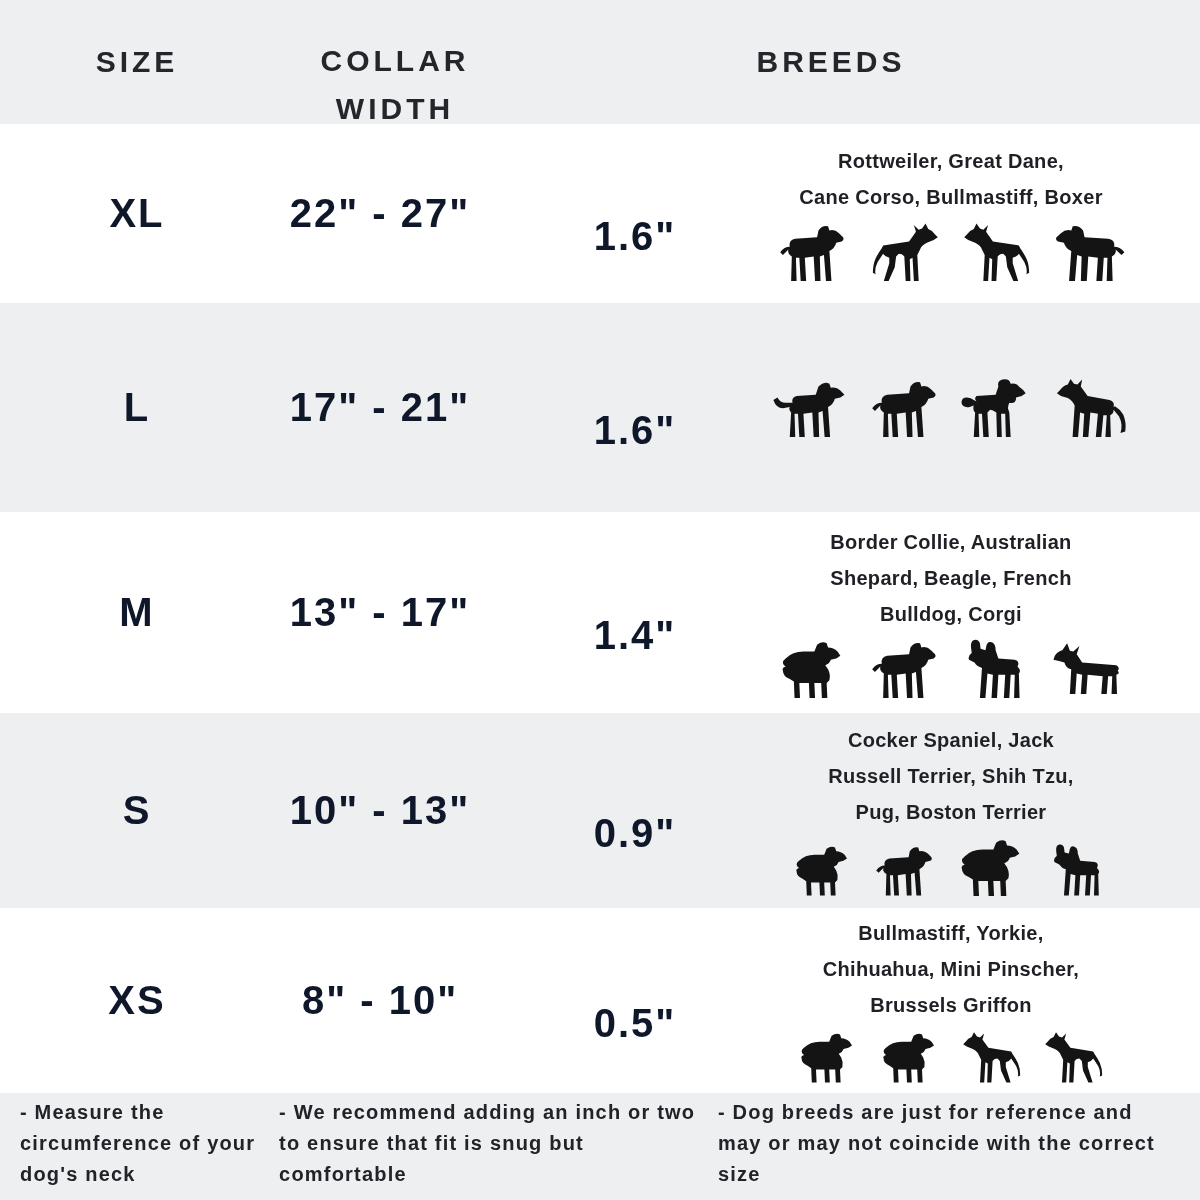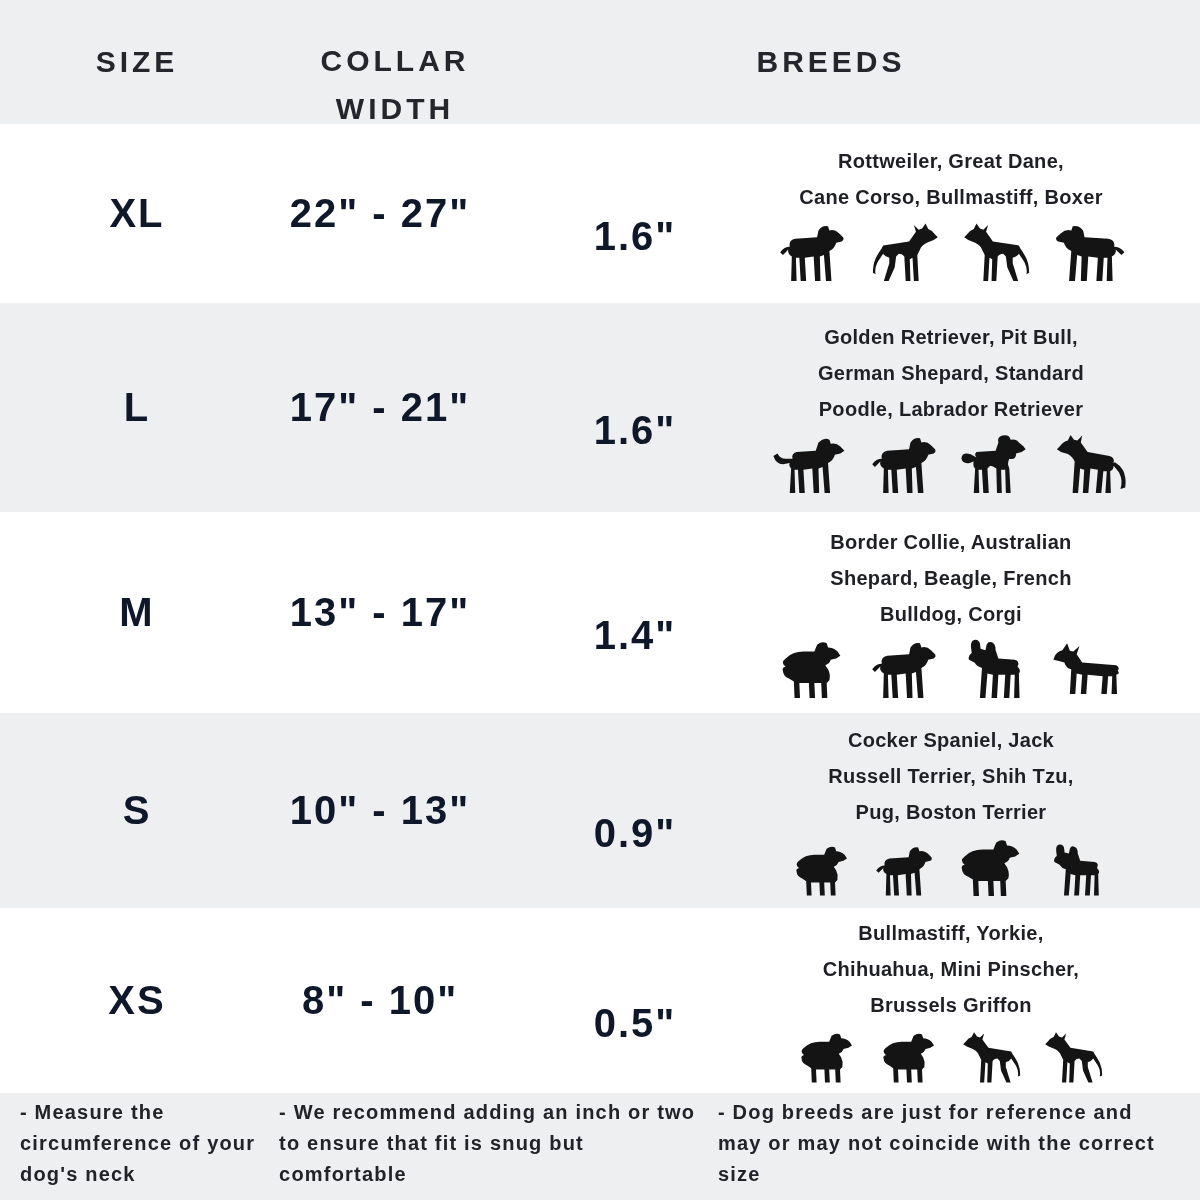--- a/index.html
+++ b/index.html
@@ -99,23 +99,20 @@
           </svg>
       </div>
     </div>
   </div>
 
   <div class="row r2 alt">
     <div class="cell col-size val">L</div>
     <div class="cell col-neck val">17" - 21"</div>
     <div class="cell col-width val">1.6"</div>
     <div class="cell col-breeds breeds">
-      <div class="breeds-text">Golden Retriever, Pit Bull,
-German Shepard, Standard
-Poodle, Labrador Retriever</div>
       <div class="dogs">
         <svg class="dog" viewBox="0 0 120 90">
             <use href="#dogC"></use>
           </svg>
         <svg class="dog" viewBox="0 0 120 90">
             <use href="#dogB"></use>
           </svg>
         <svg class="dog" viewBox="0 0 120 90">
             <use href="#dogE"></use>
           </svg>

